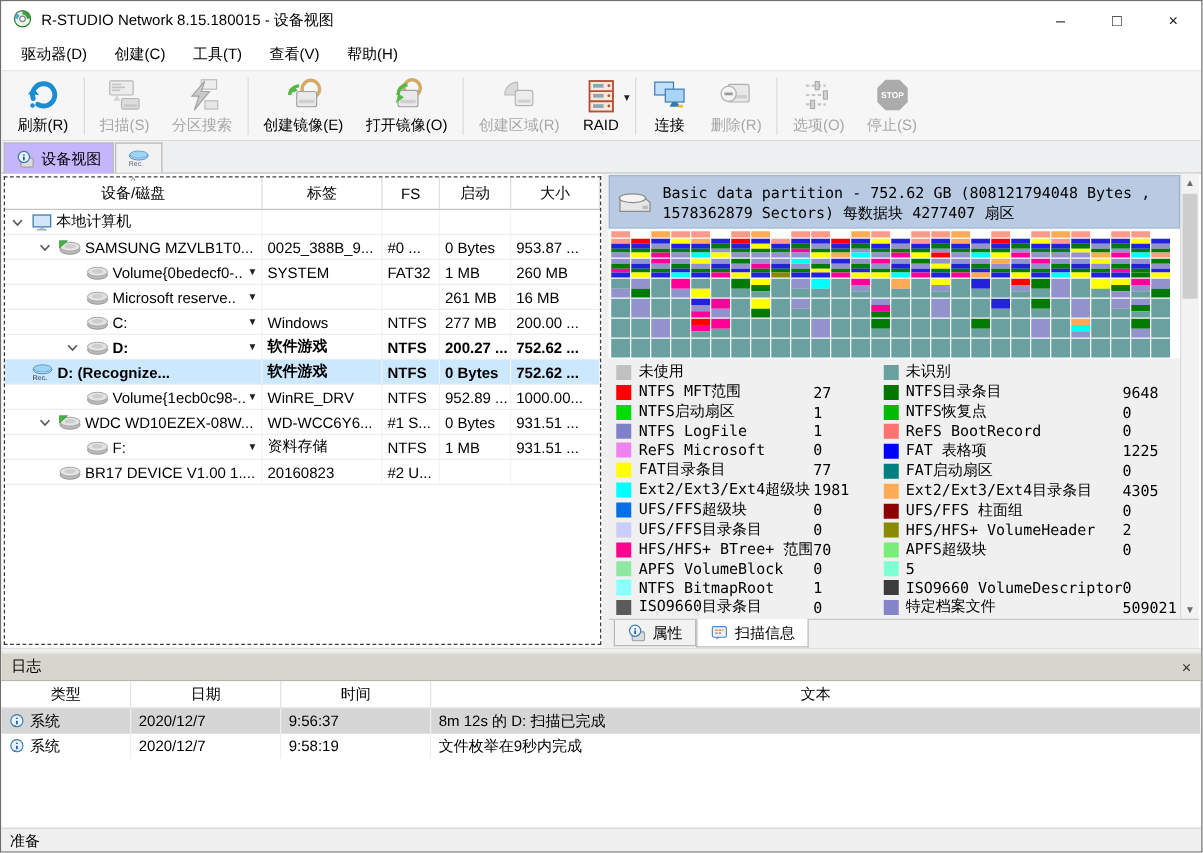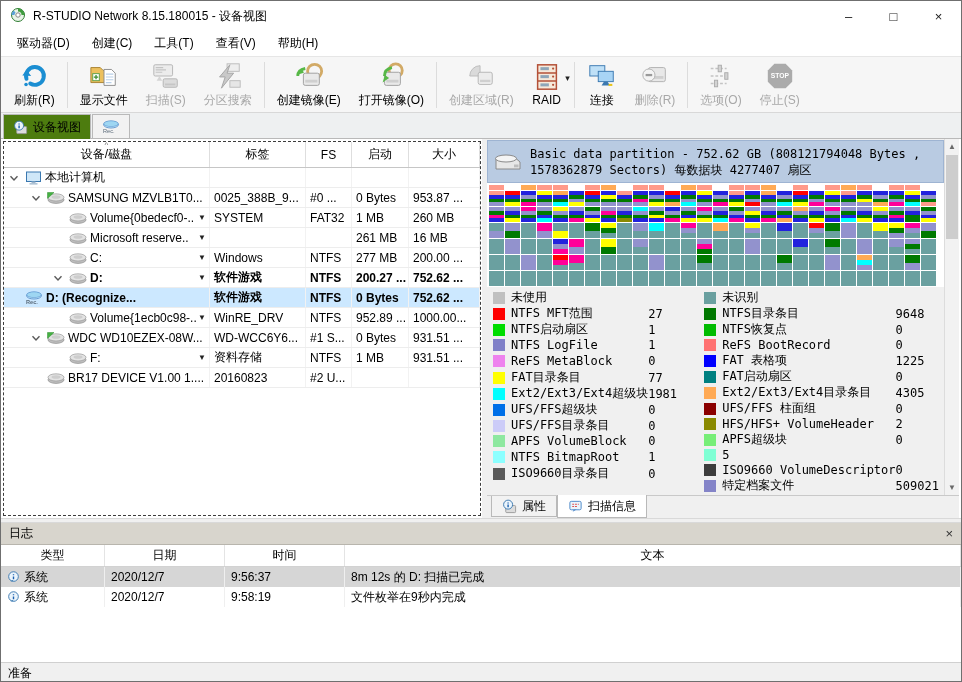--- a/index.html
+++ b/index.html
@@ -21,21 +21,21 @@
   .tbtn { display: flex; flex-direction: column; align-items: center; justify-content: center; padding: 2px 9px; height: 53px; position: relative; }
   .ticon svg { width: 30px; height: 30px; display: block; }
   .tlabel { font-size: 12px; margin-top: 1px; white-space: nowrap; }
   .tbtn.disabled .tlabel { color: #a8a8a8; }
   .tsep { width: 1px; height: 46px; background: #dcdcdc; margin: 0 3px; }
   .tdd { position: absolute; right: 1px; top: 15px; font-size: 9px; color: #222; }
 
   
   .tabbar { height: 26px; background: #eef0f1; border-bottom: 1px solid #b9b9b9; display: flex; align-items: flex-end; padding-left: 2px; }
   .vtab { display: flex; align-items: center; gap: 5px; padding: 3px 9px 3px; background: #f2f2f2; border: 1px solid #b9b9b9; border-bottom: none; margin-right: 1px; height: 24px; white-space: nowrap; }
-  .vtab.active { background: #4d7c0f; height: 25px; margin-bottom: -1px; align-items: center; }
+  .vtab.active { background: #c4b5fd; height: 25px; margin-bottom: -1px; align-items: center; }
   .vtab .mono { font-family: "DejaVu Sans Mono", monospace; }
 
   
   .main { position: relative; height: 379px; background: #fff; }
   .vsplit { position: absolute; left: 481px; top: 0; width: 5px; height: 100%; background: #f0f0f0; }
 
   
   .left-panel { position: absolute; left: 2px; top: 2px; width: 478px; height: 375px; border: 1px dashed #3c3c3c; background: #fff; overflow: hidden; }
   .tree-hrow, .trow { display: grid; grid-template-columns: 206px 96px 46px 57px 1fr; }
   .tree-hrow { height: 26px; border-bottom: 1px solid #c6c6c6; }
@@ -122,32 +122,20 @@
         <span class="ticon">
           <svg viewBox="0 0 32 32">
             <path d="M8 19a9.5 9.5 0 1 1 4 5" fill="none" stroke="#1b8ed2" stroke-width="4.2" stroke-linecap="round"></path>
             <path d="M3.5 15.5l4.5-6 5 6.5z" fill="#1b8ed2"></path>
             <circle cx="7.5" cy="25" r="1.9" fill="#1b8ed2"></circle>
           </svg>
         </span>
         <div class="tlabel">刷新(R)</div>
       </div>
       <div class="tsep"></div>
-      <div class="tbtn">
-        <span class="ticon">
-          <svg viewBox="0 0 32 32">
-            <path d="M2 7h10l3 3h8v13H2z" fill="#ecc05e" stroke="#a8812f"></path>
-            <rect x="4" y="13.5" width="7" height="7.5" fill="#fff" stroke="#5a9e46"></rect>
-            <path d="M7.5 15v4.5M5.2 17.2h4.6" stroke="#3f8f35" stroke-width="1.4"></path>
-            <path d="M16 9h8l4 4v13H16z" fill="#fff" stroke="#8a8a8a"></path>
-            <path d="M18 14h8M18 17h8M18 20h8M18 23h6" stroke="#b9cfe8" stroke-width="1.2"></path>
-          </svg>
-        </span>
-        <div class="tlabel">显示文件</div>
-      </div>
       <div class="tbtn disabled">
         <span class="ticon">
           <svg viewBox="0 0 32 32">
             <rect x="3" y="4" width="20" height="12" rx="1.5" fill="#ececec" stroke="#b4b4b4"></rect>
             <path d="M5 7h8M5 9.5h11M5 12h7" stroke="#c3c3c3" stroke-width="1.3"></path>
             <path d="M9 16l-3 5h6z" fill="#d5d5d5"></path>
             <rect x="13" y="19" width="15" height="9" rx="1.5" fill="#dcdcdc" stroke="#b4b4b4"></rect>
             <rect x="15" y="24" width="11" height="2" fill="#c6c6c6"></rect>
           </svg>
         </span>
@@ -1135,21 +1123,21 @@
               <span class="llabel">NTFS启动扇区</span>
               <span class="lcount">1</span>
             </div>
             <div class="litem">
               <span class="sw" style="background: rgb(128, 128, 200);"></span>
               <span class="llabel">NTFS LogFile</span>
               <span class="lcount">1</span>
             </div>
             <div class="litem">
               <span class="sw" style="background: rgb(238, 130, 238);"></span>
-              <span class="llabel">ReFS MetaBlock</span>
+              <span class="llabel">ReFS Microsoft</span>
               <span class="lcount">0</span>
             </div>
             <div class="litem">
               <span class="sw" style="background: rgb(255, 255, 0);"></span>
               <span class="llabel">FAT目录条目</span>
               <span class="lcount">77</span>
             </div>
             <div class="litem">
               <span class="sw" style="background: rgb(0, 255, 255);"></span>
               <span class="llabel">Ext2/Ext3/Ext4超级块</span>
@@ -1157,20 +1145,25 @@
             </div>
             <div class="litem">
               <span class="sw" style="background: rgb(0, 112, 232);"></span>
               <span class="llabel">UFS/FFS超级块</span>
               <span class="lcount">0</span>
             </div>
             <div class="litem">
               <span class="sw" style="background: rgb(204, 204, 248);"></span>
               <span class="llabel">UFS/FFS目录条目</span>
               <span class="lcount">0</span>
+            </div>
+            <div class="litem">
+              <span class="sw" style="background: rgb(255, 0, 144);"></span>
+              <span class="llabel">HFS/HFS+ BTree+ 范围</span>
+              <span class="lcount">70</span>
             </div>
             <div class="litem">
               <span class="sw" style="background: rgb(142, 232, 160);"></span>
               <span class="llabel">APFS VolumeBlock</span>
               <span class="lcount">0</span>
             </div>
             <div class="litem">
               <span class="sw" style="background: rgb(140, 255, 255);"></span>
               <span class="llabel">NTFS BitmapRoot</span>
               <span class="lcount">1</span>

